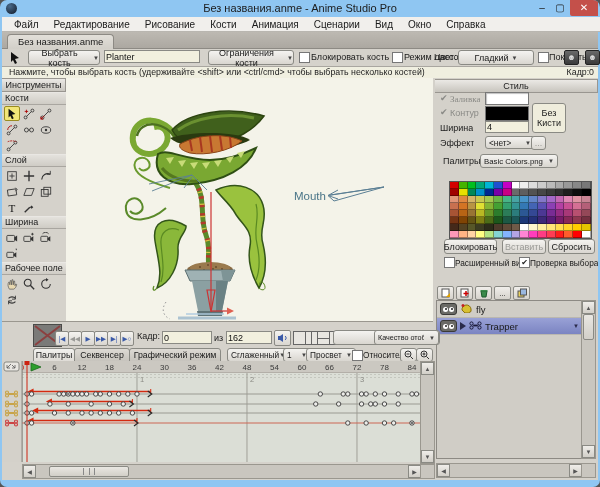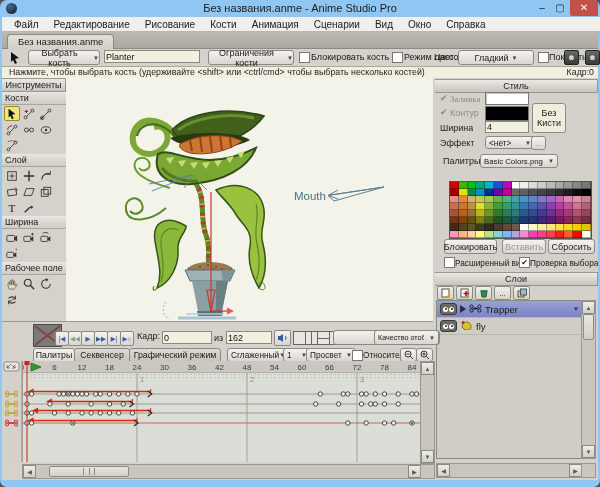--- a/index.html
+++ b/index.html
@@ -557,21 +557,20 @@
 
       <div class="a btn" style="left:11px;top:161px;width:51px;height:13px;">Блокировать</div>
       <div class="a btn disabled" style="left:69px;top:161px;width:42px;height:13px;">Вставить</div>
       <div class="a btn" style="left:115px;top:161px;width:45px;height:13px;">Сбросить</div>
 
       <span class="a chk" style="left:11px;top:179px;" id="chk-extended"></span>
       <span class="a txt" style="left:22px;top:180px;font-size:8.3px;">Расширенный вид</span>
       <span class="a chk" style="left:86px;top:179px;" id="chk-selcheck">✔</span>
       <span class="a txt" style="left:97px;top:180px;font-size:8.3px;">Проверка выбора</span>
 
-      <div class="a phdr" style="left:2px;top:194px;width:162px;">Слои</div>
 
       <div class="a" style="left:4px;top:208px;display:flex;gap:2px;" id="layers-toolbar">
           <div class="ltb">
             <svg width="10" height="10">
               <rect x="1" y="1" width="7" height="8" fill="#fff" stroke="#555"></rect>
               <path d="M5,9 L9,5 l0,4 Z" fill="#e0a000"></path>
             </svg>
           </div>
           <div class="ltb">
             <svg width="10" height="10">
@@ -588,20 +587,31 @@
           <div class="ltb">...</div>
           <div class="ltb">
             <svg width="10" height="10">
               <rect x="1" y="3" width="6" height="6" fill="#e8d060" stroke="#555"></rect>
               <rect x="3.5" y="1" width="6" height="6" fill="#9ab8e0" stroke="#555"></rect>
             </svg>
           </div>
         </div>
 
       <div class="a" id="layer-list" style="left:3px;top:222px;width:145px;height:157px;">
+          <div class="lrow">
+            <span class="eyes">
+              <i></i>
+              <i></i>
+            </span>
+            <span><svg width="13" height="10">
+                <path d="M2,7 A4.5,4.5 0 0 1 11,6 A4,3 0 0 1 3,8 Z" fill="#d8c030" stroke="#8a7010"></path>
+                <circle cx="3" cy="2.5" r="1.5" fill="#c42020"></circle>
+              </svg></span>
+            <span class="txt" style="flex:1;">fly</span>
+          </div>
           <div class="lrow sel">
             <span class="eyes">
               <i></i>
               <i></i>
             </span>
             <span style="width:0;height:0;border-top:4px solid transparent;border-bottom:4px solid transparent;border-left:6px solid #2a2a4a;display:inline-block;"></span>
             <span><svg width="13" height="9">
                 <circle cx="2.5" cy="2.5" r="1.6" fill="none"></circle>
                 <circle cx="2.5" cy="6.5" r="1.6" fill="none"></circle>
                 <circle cx="10.5" cy="2.5" r="1.6" fill="none"></circle>
@@ -610,31 +620,20 @@
                 <g stroke="#1a1a3a" fill="none">
                   <circle cx="2.5" cy="2.5" r="1.6"></circle>
                   <circle cx="2.5" cy="6.5" r="1.6"></circle>
                   <circle cx="10.5" cy="2.5" r="1.6"></circle>
                   <circle cx="10.5" cy="6.5" r="1.6"></circle>
                   <path d="M4.2,4.5 h4.6" stroke-width="1.8"></path>
                 </g>
               </svg></span>
             <span class="txt" style="flex:1;">Trapper</span>
             <span style="font-size:6px;color:#2a2a4a;">▼</span>
-          </div>
-          <div class="lrow">
-            <span class="eyes">
-              <i></i>
-              <i></i>
-            </span>
-            <span><svg width="13" height="10">
-                <path d="M2,7 A4.5,4.5 0 0 1 11,6 A4,3 0 0 1 3,8 Z" fill="#d8c030" stroke="#8a7010"></path>
-                <circle cx="3" cy="2.5" r="1.5" fill="#c42020"></circle>
-              </svg></span>
-            <span class="txt" style="flex:1;">fly</span>
           </div>
         </div>
 
       <div class="a sb" style="left:148px;top:222px;width:13px;height:157px;">
         <div class="a sbb" style="left:0;top:0;width:11px;height:11px;">▲</div>
         <div class="a thumb" style="left:1px;top:13px;width:9px;height:24px;"></div>
         <div class="a sbb" style="left:0;bottom:0;width:11px;height:11px;">▼</div>
       </div>
 
       <div class="a sb" style="left:3px;top:385px;width:145px;height:13px;">

